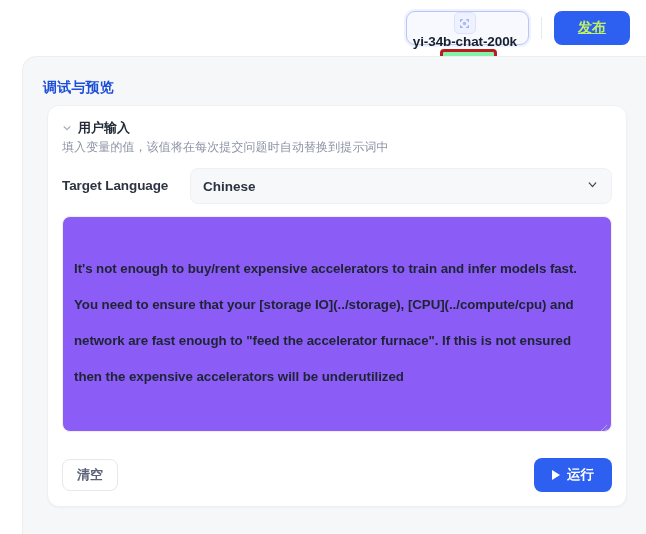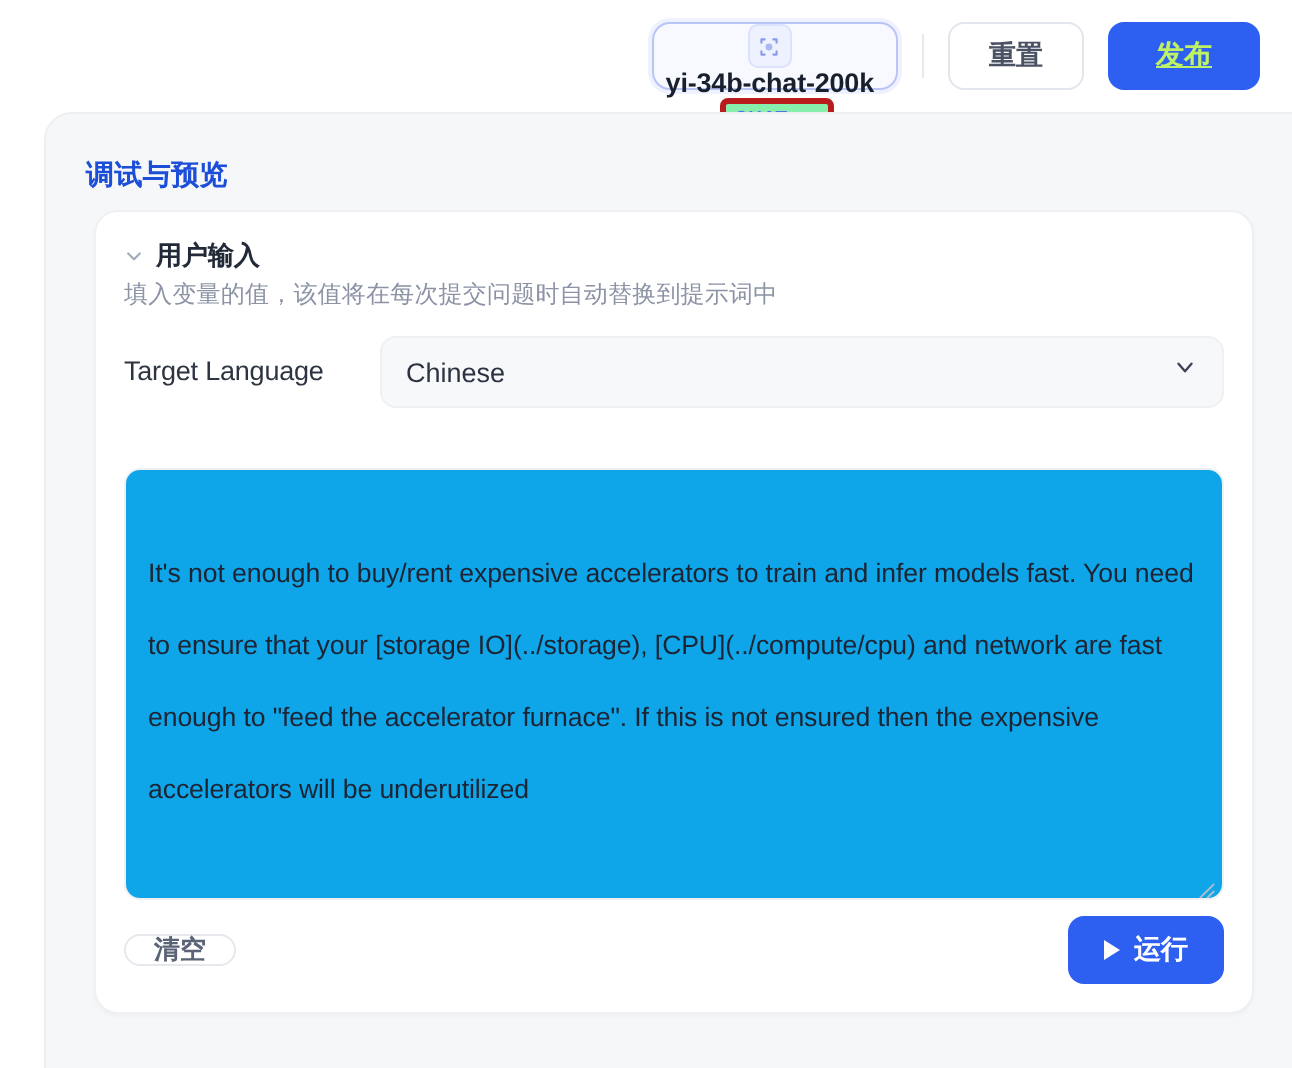--- a/index.html
+++ b/index.html
@@ -207,21 +207,22 @@
   
   .form {
     position: absolute;
     left: 14px;
     top: 62px;
     right: 14px;
   }
   .row {
     display: flex;
     align-items: flex-start;
-    margin-bottom: 30px;
+    margin-bottom: 12px;
+    font-weight: bold;
   }
   .row-label {
     width: 128px;
     flex: none;
     font-size: 13.5px;
     color: #2d3442;
     padding-top: 10px;
     letter-spacing: -0.1px;
   }
   .field-wrap {
@@ -239,21 +240,21 @@
     box-sizing: border-box;
     justify-content: space-between;
   }
   .select-value {
     font-size: 13.5px;
     color: #2b3342;
   }
 
   .textarea-box {
     height: 216px;
-    background: #0ea5e9;
+    background: #8b5cf6;
     border: 1px solid #eef0f4;
     border-radius: 8px;
     box-sizing: border-box;
     padding: 12px 11px 10px 11px;
     position: relative;
     overflow: hidden;
   }
   .textarea-text {
     font-size: 13.3px;
     line-height: 36px;
@@ -277,21 +278,21 @@
     position: absolute;
     left: 14px;
     right: 14px;
     bottom: 14px;
     height: 34px;
     display: flex;
     align-items: center;
     justify-content: space-between;
   }
   .btn-clear {
-    height: 16px;
+    height: 32px;
     padding: 0 14px;
     border: 1px solid #e6e8ee;
     border-radius: 8px;
     background: #ffffff;
     color: #5b6376;
     font-size: 13px;
     font-weight: 600;
     display: flex;
     align-items: center;
     justify-content: center;
@@ -348,21 +349,20 @@
           <line x1="3" y1="17" x2="21" y2="17"></line>
           <circle cx="9" cy="7" r="2.1" fill="#4c63e0" stroke="none"></circle>
           <circle cx="15" cy="12" r="2.1" fill="#4c63e0" stroke="none"></circle>
           <circle cx="8" cy="17" r="2.1" fill="#4c63e0" stroke="none"></circle>
         </svg>
       </span>
     </div>
 
     <span class="vbar"></span>
 
-    <div class="btn-reset">重置</div>
     <div class="btn-publish">发布</div>
   </div>
 </div>
 
 <div class="panel">
 
   <div class="panel-title">调试与预览</div>
 
   <div class="card">
 

